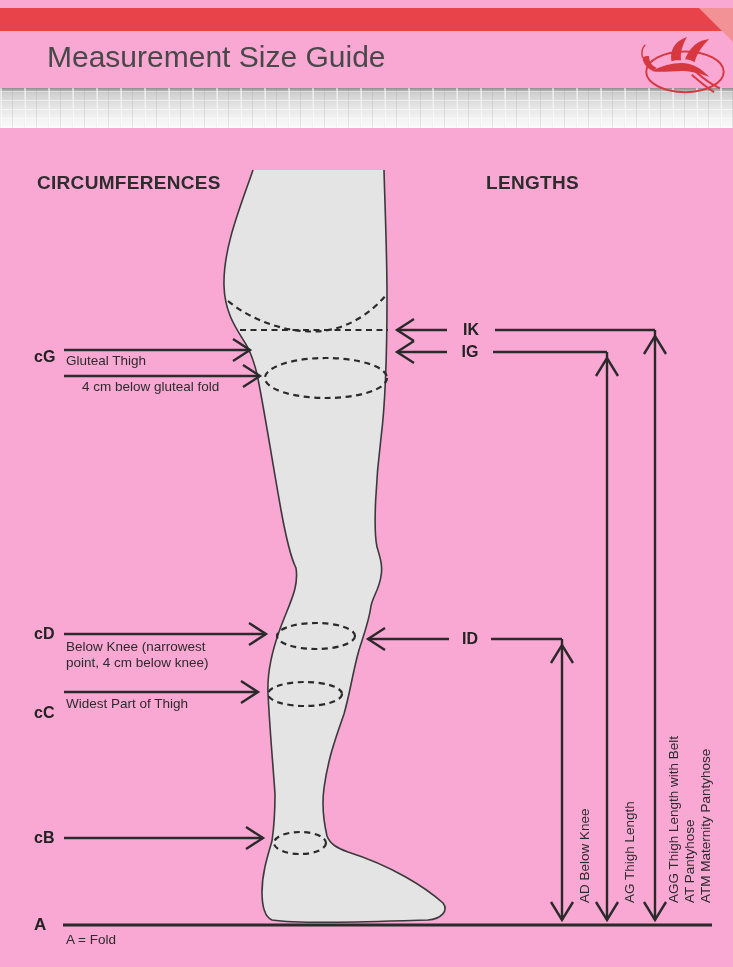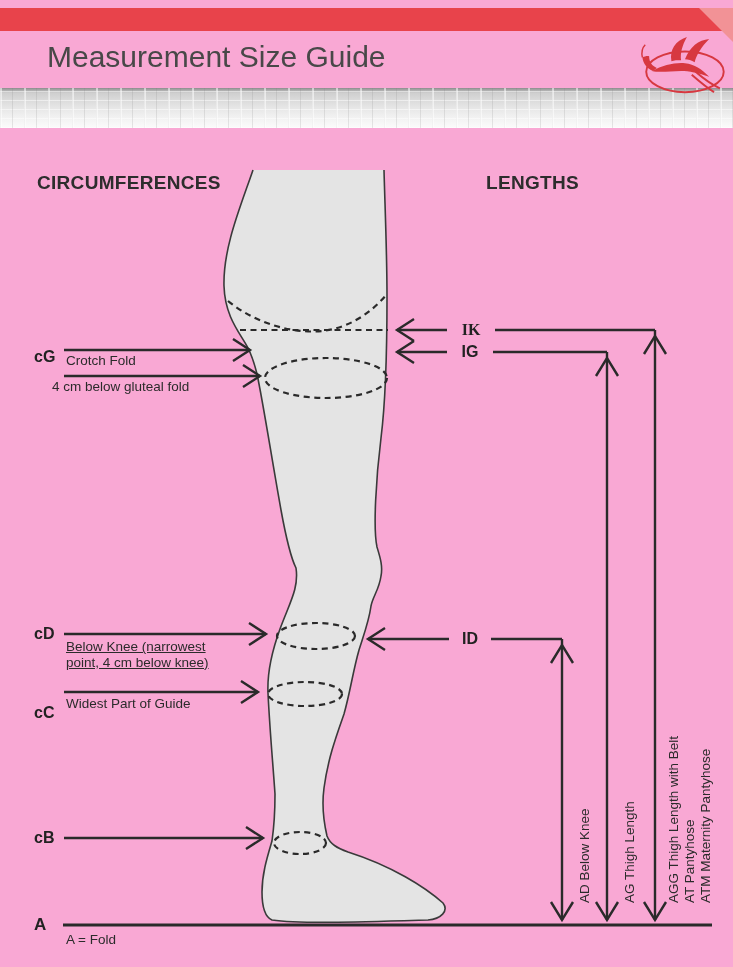--- a/index.html
+++ b/index.html
@@ -118,40 +118,40 @@
       <path d="M 3,22 C 2,17 3,12 6,9" fill="none" stroke-width="1.5"></path>
       <path d="M 58,37 C 66,44 74,50 83,54 M 54,40 C 62,47 69,53 77,58" fill="none" stroke-width="2"></path>
     </g>
   </svg>
 
   <div class="title">Measurement Size Guide</div>
 
   <div class="hdr" style="left:37px; top:172px;">CIRCUMFERENCES</div>
   <div class="hdr" style="left:486px; top:172px;">LENGTHS</div>
 
-  <div class="lbl" style="left:66px; top:353px;">Crotch Fold</div>
+  <div class="lbl" style="left:66px; top:353px;">Gluteal Thigh</div>
   <div class="code" style="left:34px; top:348px;">cG</div>
-  <div class="lbl" style="left:52px; top:379px;">4 cm below gluteal fold</div>
+  <div class="lbl" style="left:82px; top:379px;">4 cm below gluteal fold</div>
 
   <div class="code" style="left:34px; top:625px;">cD</div>
-  <div class="lbl" style="left:66px; top:639px;text-decoration:underline;">
+  <div class="lbl" style="left:66px; top:639px;">
     <span>Below Knee (narrowest</span>
     <span>point, 4 cm below knee)</span>
   </div>
 
   <div class="code" style="left:34px; top:704px;">cC</div>
-  <div class="lbl" style="left:66px; top:696px;">Widest Part of Guide</div>
+  <div class="lbl" style="left:66px; top:696px;">Widest Part of Thigh</div>
 
   <div class="code" style="left:34px; top:829px;">cB</div>
 
   <div class="code" style="left:34px; top:915px; font-size:17px;">A</div>
   <div class="lbl" style="left:66px; top:932px;">A = Fold</div>
 
 
-  <div class="dim" style="left:447px; top:321px; width:48px;font-family:Liberation Serif, serif;">IK</div>
+  <div class="dim" style="left:447px; top:321px; width:48px;">IK</div>
   <div class="dim" style="left:447px; top:343px; width:46px;">IG</div>
   <div class="dim" style="left:449px; top:630px; width:42px;">ID</div>
 
   <div class="rot" style="left:577px; top:903px;">AD Below Knee</div>
   <div class="rot" style="left:622px; top:903px;">AG Thigh Length</div>
   <div class="rot" style="left:666px; top:903px;">
     <span>AGG Thigh Length with Belt</span>
     <span>AT Pantyhose</span>
     <span>ATM Maternity Pantyhose</span>
   </div>

